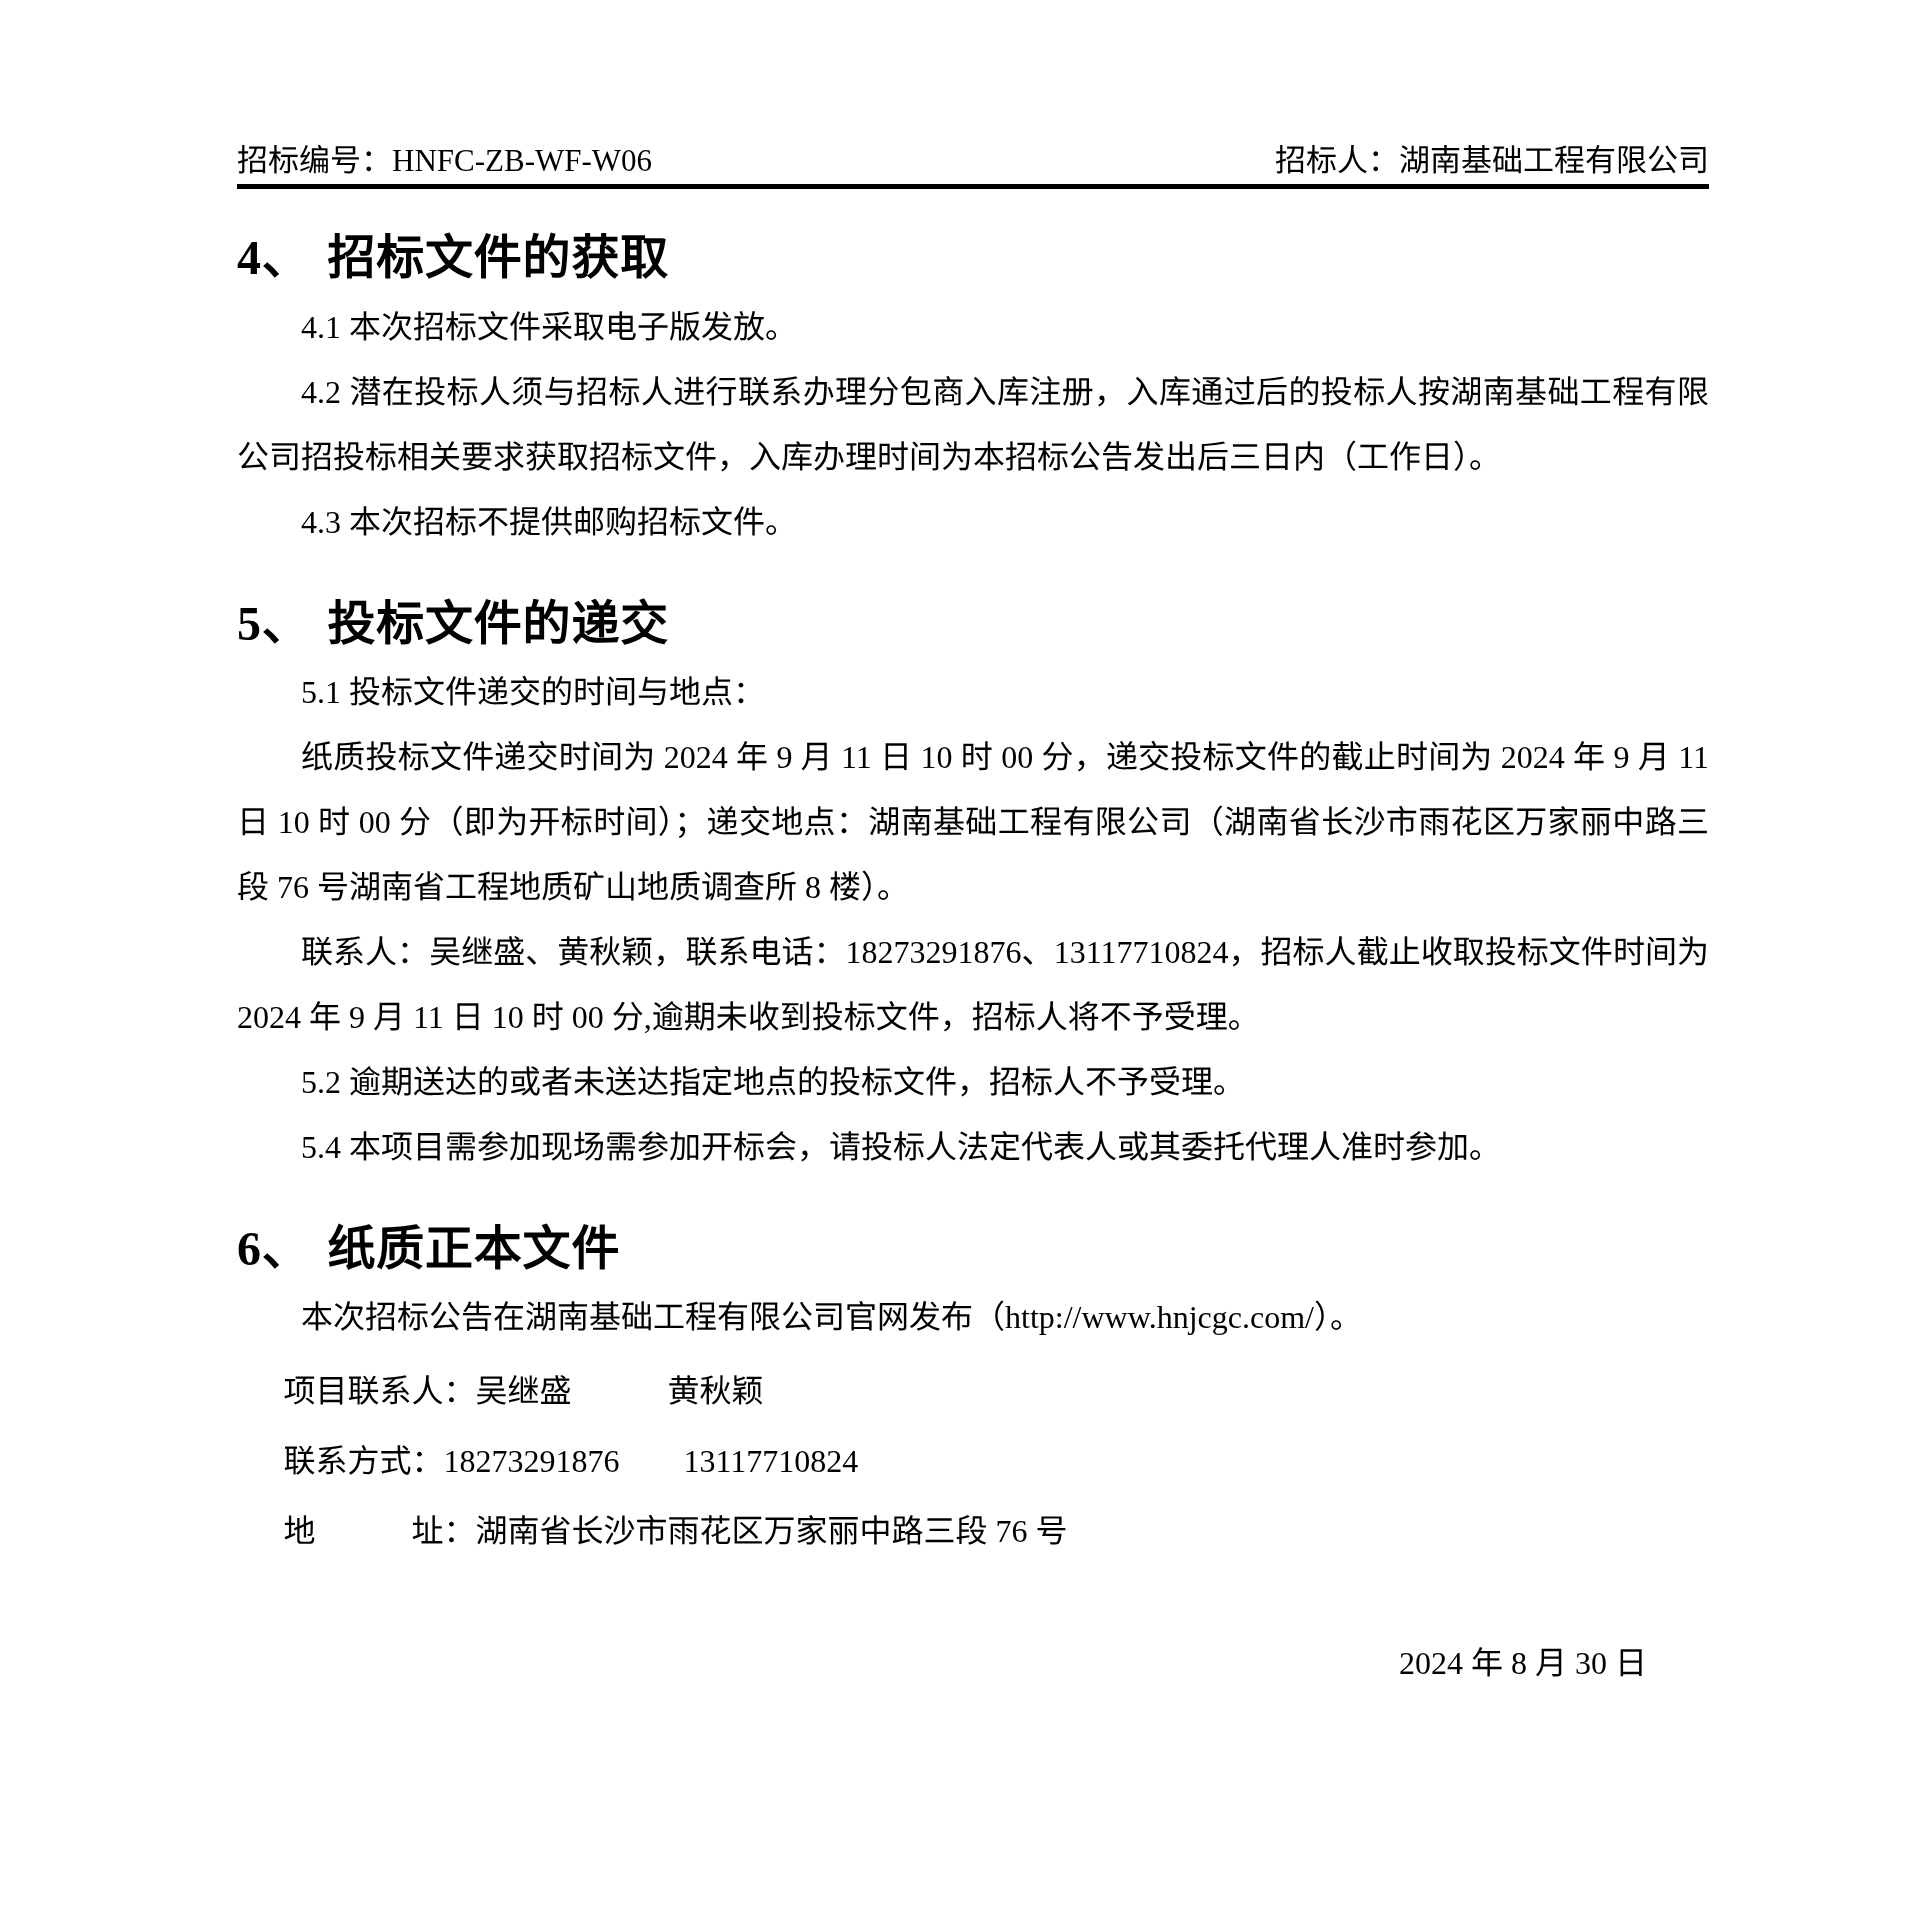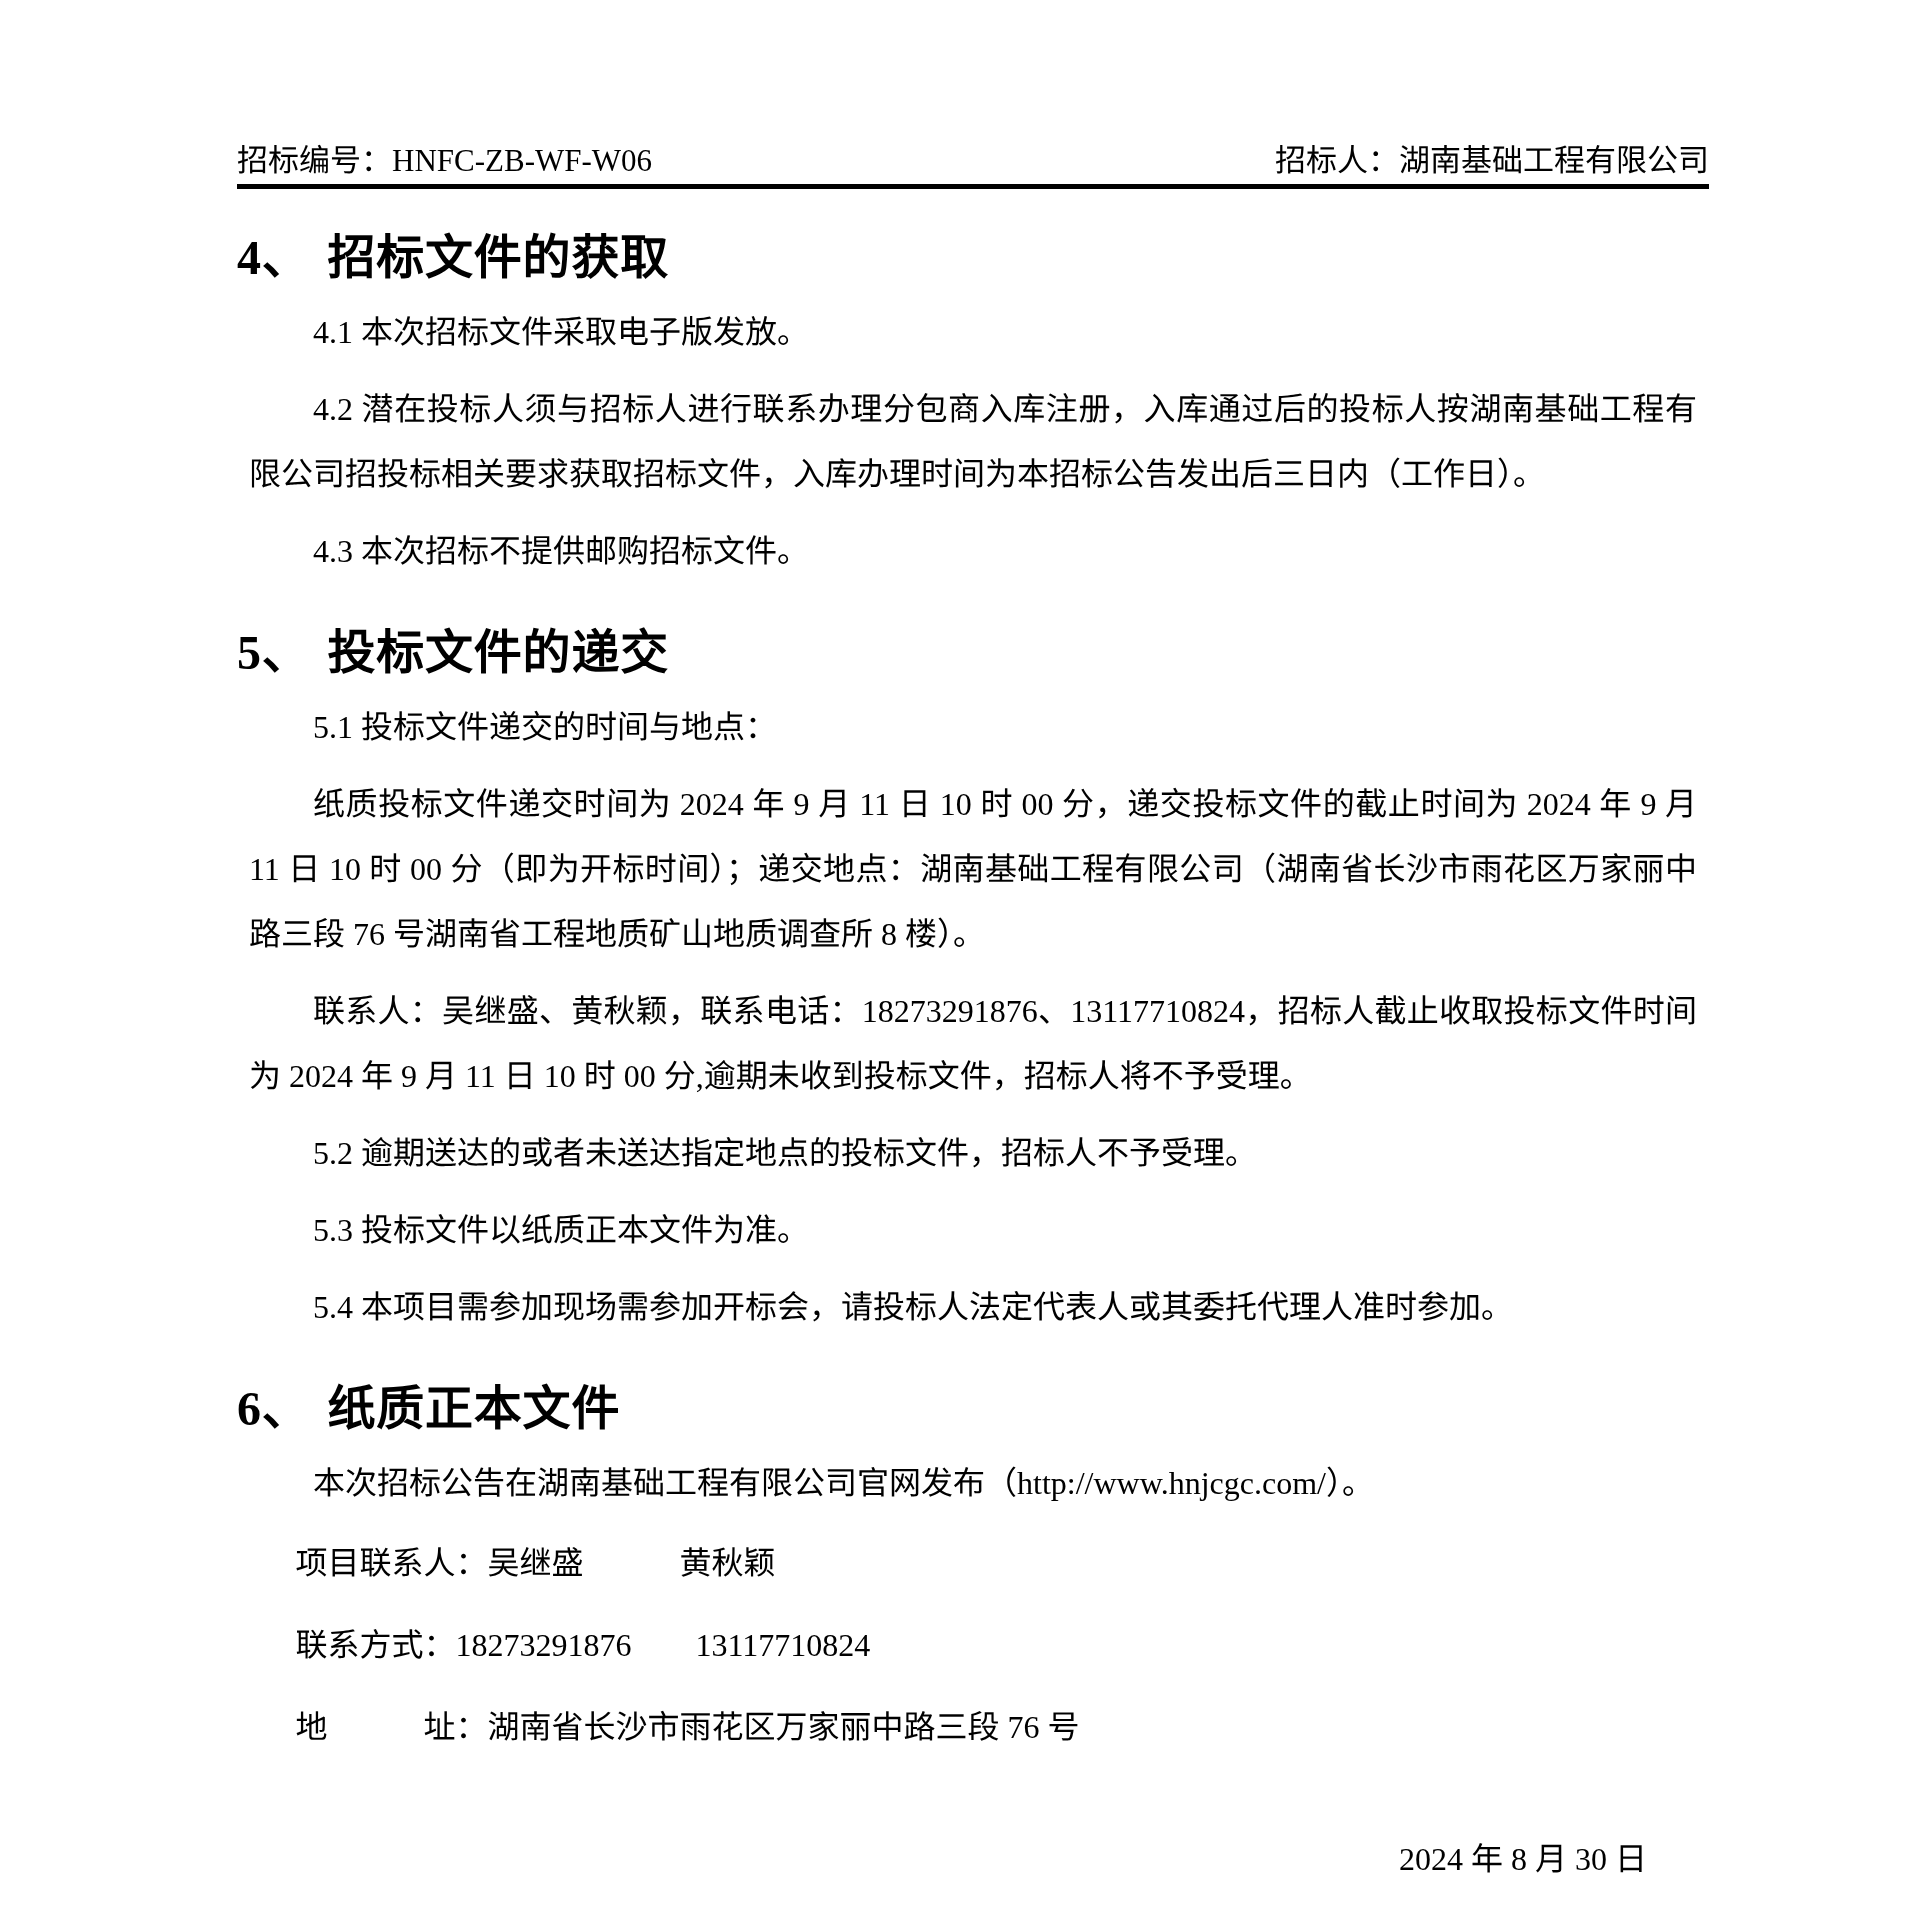--- a/index.html
+++ b/index.html
@@ -33,21 +33,21 @@
   h2.sec-title {
     margin: 39px 0 0 0;
     font-size: 48px;
     line-height: 60px;
     font-weight: bold;
     letter-spacing: 0.8px;
   }
   h2.sec-title .h-num { margin-right: 0.35em; }
   .sec-body { margin-top: 6.2px; }
   p.para {
-    margin: 12px;
+    margin: 0;
     font-size: 32px;
     line-height: 65px;
     text-align: justify;
     text-indent: 2em;
   }
   p.para .b { font-weight: normal; }
   p.para.contact-line {
     text-indent: 1.45em;
     line-height: 70px;
     text-align: left;
@@ -85,21 +85,20 @@
       <p class="para"><span>4.2 潜在投标人须与招标人进行联系办理分包商入库注册，</span><span class="b">入库通过后</span><span>的投标人按湖南基础工程有限公司招投标相关要求获取招标文件，入库办理时间为本招标公告发出后三日内（工作日）。</span></p>
       <p class="para"><span>4.3 本次招标不提供邮购招标文件。</span></p>
     </div>
 
     <h2 class="sec-title"><span class="h-num">5、</span><span>投标文件的递交</span></h2>
     <div class="sec-body">
       <p class="para"><span>5.1 投标文件递交的时间与地点：</span></p>
       <p class="para"><span>纸质投标文件递交时间为 2024 年 9 月 11 日 10 时 00 分，递交投标文件的截止时间为 2024 年 9 月 11 日 10 时 00 分（即为开标时间）；递交地点：湖南基础工程有限公司（湖南省长沙市雨花区万家丽中路三段 76 号湖南省工程地质矿山地质调查所 8 楼）。</span></p>
       <p class="para"><span>联系人：吴继盛、黄秋颖，联系电话：18273291876、13117710824，</span><span class="b">招标人截止收取投标文件时间为 2024 年 9 月 11 日 10 时 00 分,</span><span>逾期未收到投标文件，招标人将不予受理。</span></p>
       <p class="para"><span>5.2 逾期送达的或者未送达指定地点的投标文件，招标人不予受理。</span></p>
-      <p class="para"><span>5.3 投标文件以</span><span class="b">纸质正本文件</span><span>为准。</span></p>
       <p class="para"><span>5.4 本项目需参加现场需参加开标会，请投标人法定代表人或其委托代理人准时参加。</span></p>
     </div>
 
     <h2 class="sec-title"><span class="h-num">6、</span><span>纸质正本文件</span></h2>
     <div class="sec-body">
       <p class="para"><span>本次招标公告在湖南基础工程有限公司官网发布（http://www.hnjcgc.com/）。</span></p>
     </div>
 
     <div class="sec-body">
       <p class="para contact-line"><span>项目联系人：吴继盛　　　黄秋颖</span></p>

